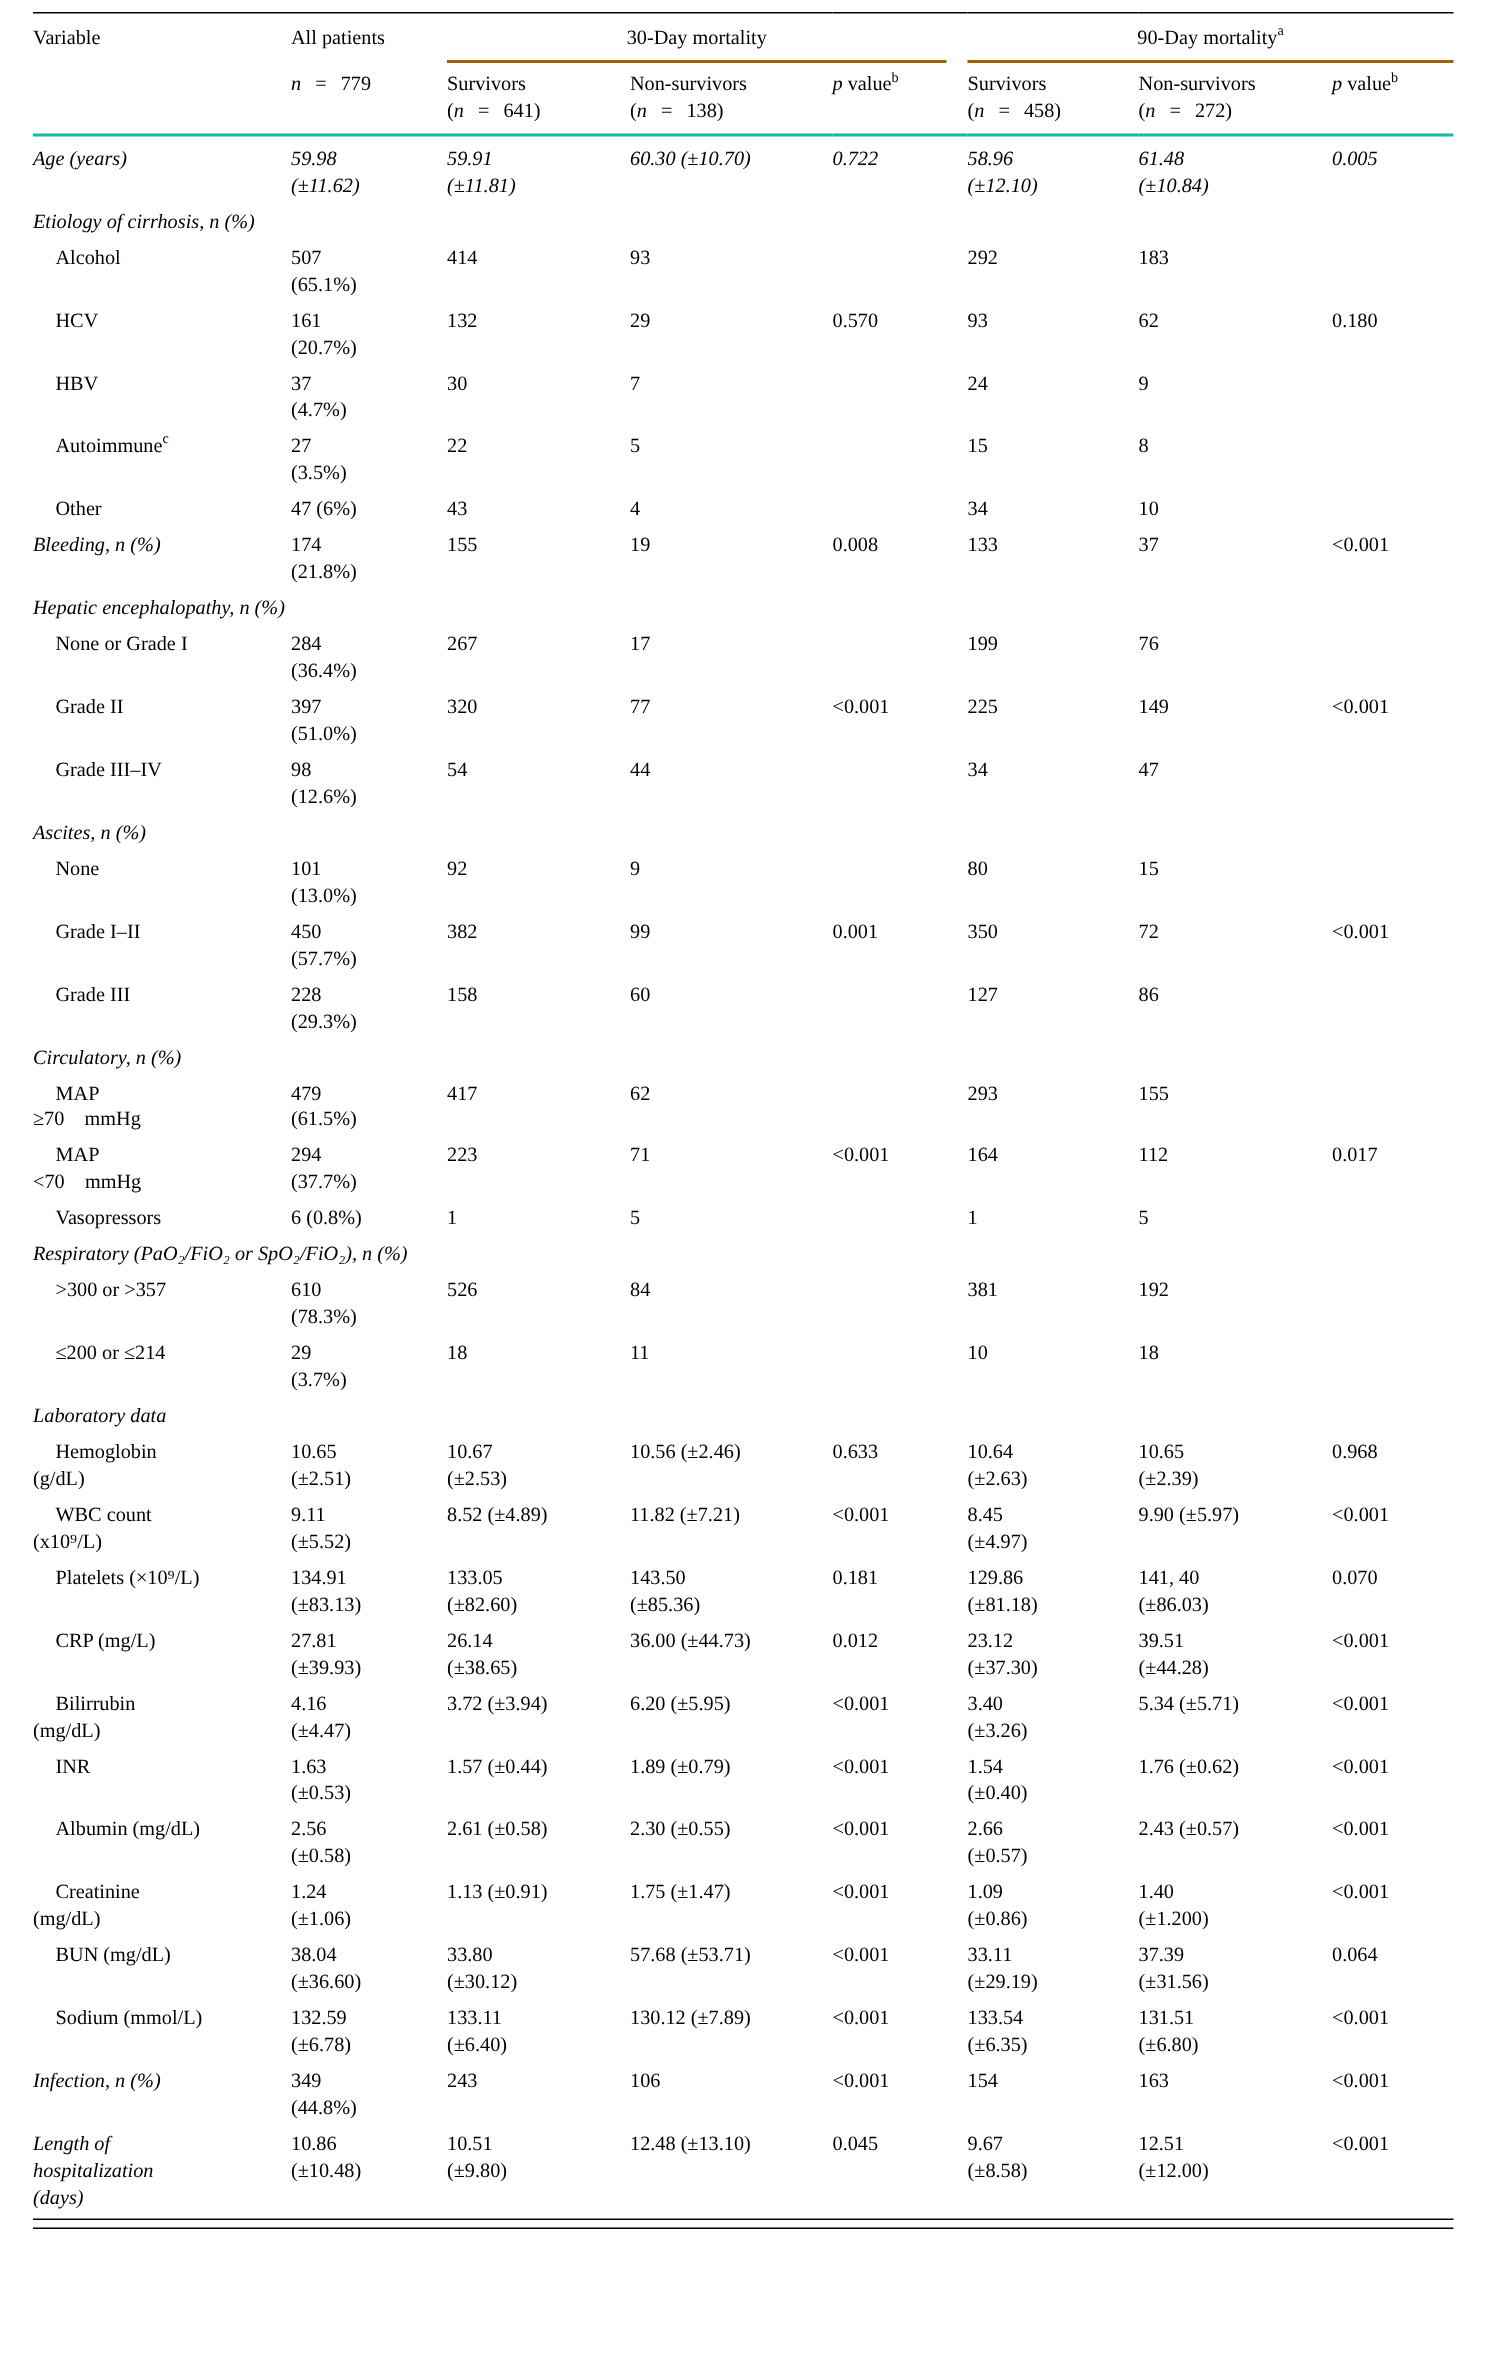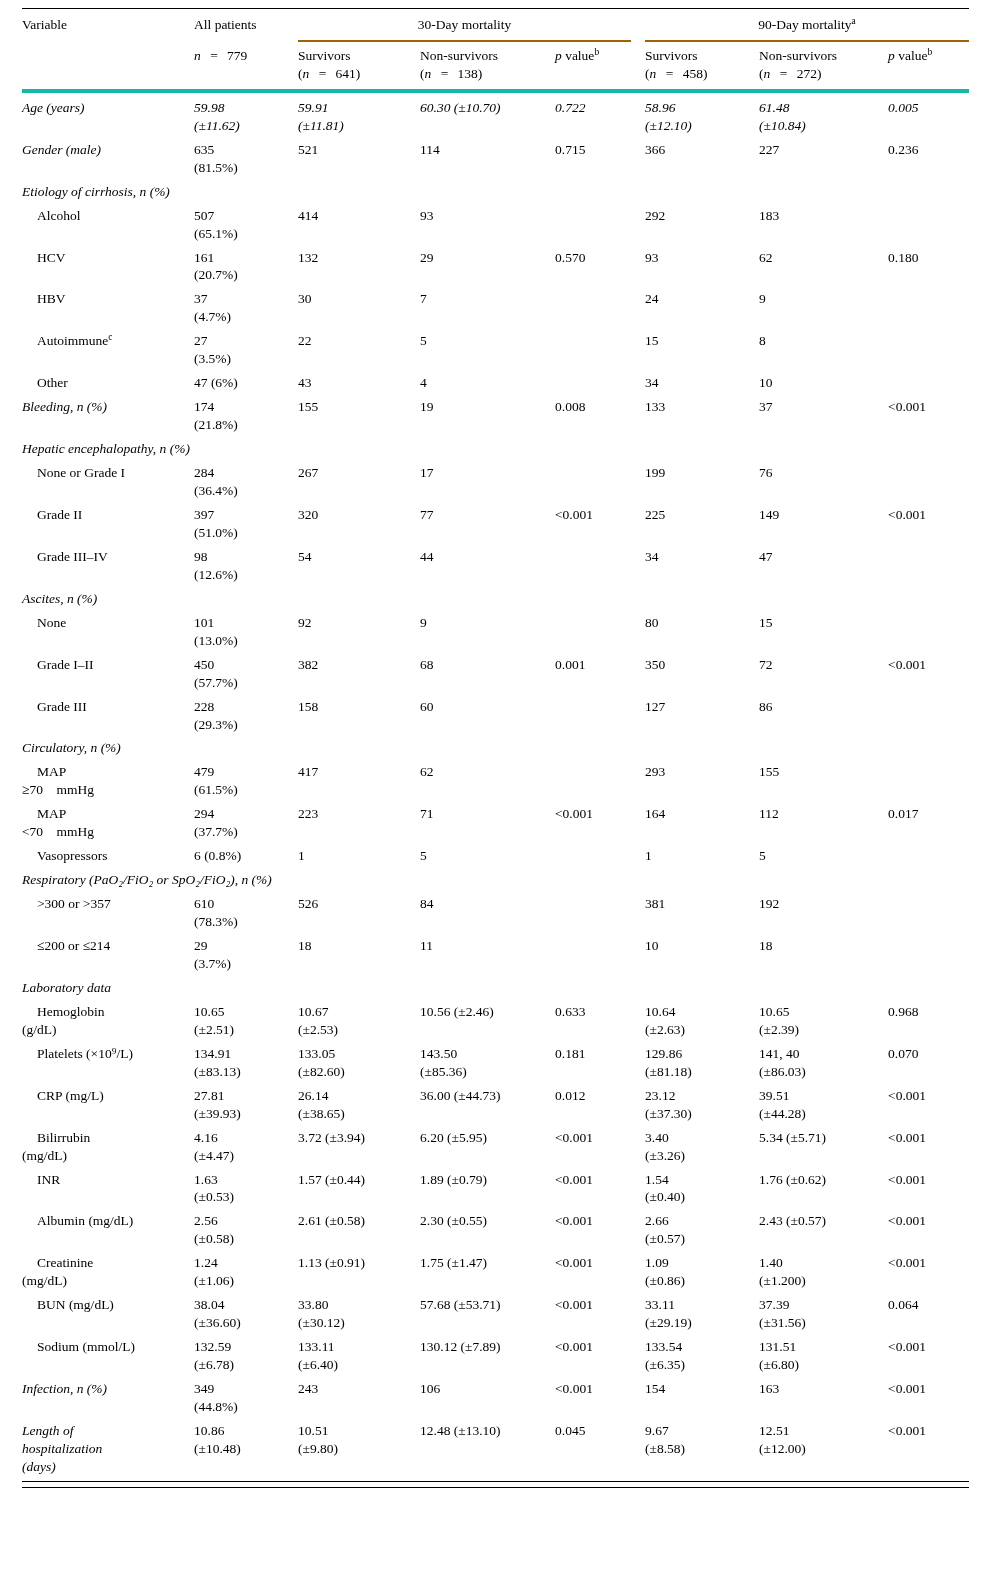--- a/index.html
+++ b/index.html
@@ -30,21 +30,21 @@
     padding-bottom: 0;
   }
   th.grp { padding-left: 0; padding-right: 0; }
   .grp-inner {
     text-align: center;
     padding-bottom: 6px;
     border-bottom: 2px solid #a16207;
   }
   .grp-inner.gap { margin-right: 14px; }
   thead tr.r2 th {
-    border-bottom: 4px solid #14b8a6;
+    border-bottom: 2px solid #14b8a6;
     padding-top: 5px;
     padding-bottom: 6px;
   }
   tbody td { white-space: pre-line; }
   tbody td.lab { white-space: pre-wrap; }
   tbody tr:first-child td { padding-top: 6px; font-style: italic; }
   td.ind { text-indent: 15px; }
   td.it { font-style: italic; }
   .nexpr { word-spacing: 6px; }
   sup { font-size: 0.7em; line-height: 0; }
@@ -128,31 +128,20 @@
 (±11.81)</td>
           <td>60.30 (±10.70)</td>
           <td>0.722</td>
           <td>58.96
 (±12.10)</td>
           <td>61.48
 (±10.84)</td>
           <td>0.005</td>
         </tr>
         <tr>
-          <td class="lab it">Gender (male)</td>
-          <td>635
-(81.5%)</td>
-          <td>521</td>
-          <td>114</td>
-          <td>0.715</td>
-          <td>366</td>
-          <td>227</td>
-          <td>0.236</td>
-        </tr>
-        <tr>
           <td class="lab it" colspan="8">Etiology of cirrhosis, n (%)</td>
         </tr>
         <tr>
           <td class="lab ind">Alcohol</td>
           <td>507
 (65.1%)</td>
           <td>414</td>
           <td>93</td>
           <td></td>
           <td>292</td>
@@ -261,21 +250,21 @@
           <td></td>
           <td>80</td>
           <td>15</td>
           <td></td>
         </tr>
         <tr>
           <td class="lab ind">Grade I–II</td>
           <td>450
 (57.7%)</td>
           <td>382</td>
-          <td>68</td>
+          <td>99</td>
           <td>0.001</td>
           <td>350</td>
           <td>72</td>
           <td>&lt;0.001</td>
         </tr>
         <tr>
           <td class="lab ind">Grade III</td>
           <td>228
 (29.3%)</td>
           <td>158</td>
@@ -359,20 +348,33 @@
 (±2.53)</td>
           <td>10.56 (±2.46)</td>
           <td>0.633</td>
           <td>10.64
 (±2.63)</td>
           <td>10.65
 (±2.39)</td>
           <td>0.968</td>
         </tr>
         <tr>
+          <td class="lab ind">WBC count
+(x10⁹/L)</td>
+          <td>9.11
+(±5.52)</td>
+          <td>8.52 (±4.89)</td>
+          <td>11.82 (±7.21)</td>
+          <td>&lt;0.001</td>
+          <td>8.45
+(±4.97)</td>
+          <td>9.90 (±5.97)</td>
+          <td>&lt;0.001</td>
+        </tr>
+        <tr>
           <td class="lab ind">Platelets (×10⁹/L)</td>
           <td>134.91
 (±83.13)</td>
           <td>133.05
 (±82.60)</td>
           <td>143.50
 (±85.36)</td>
           <td>0.181</td>
           <td>129.86
 (±81.18)</td>

